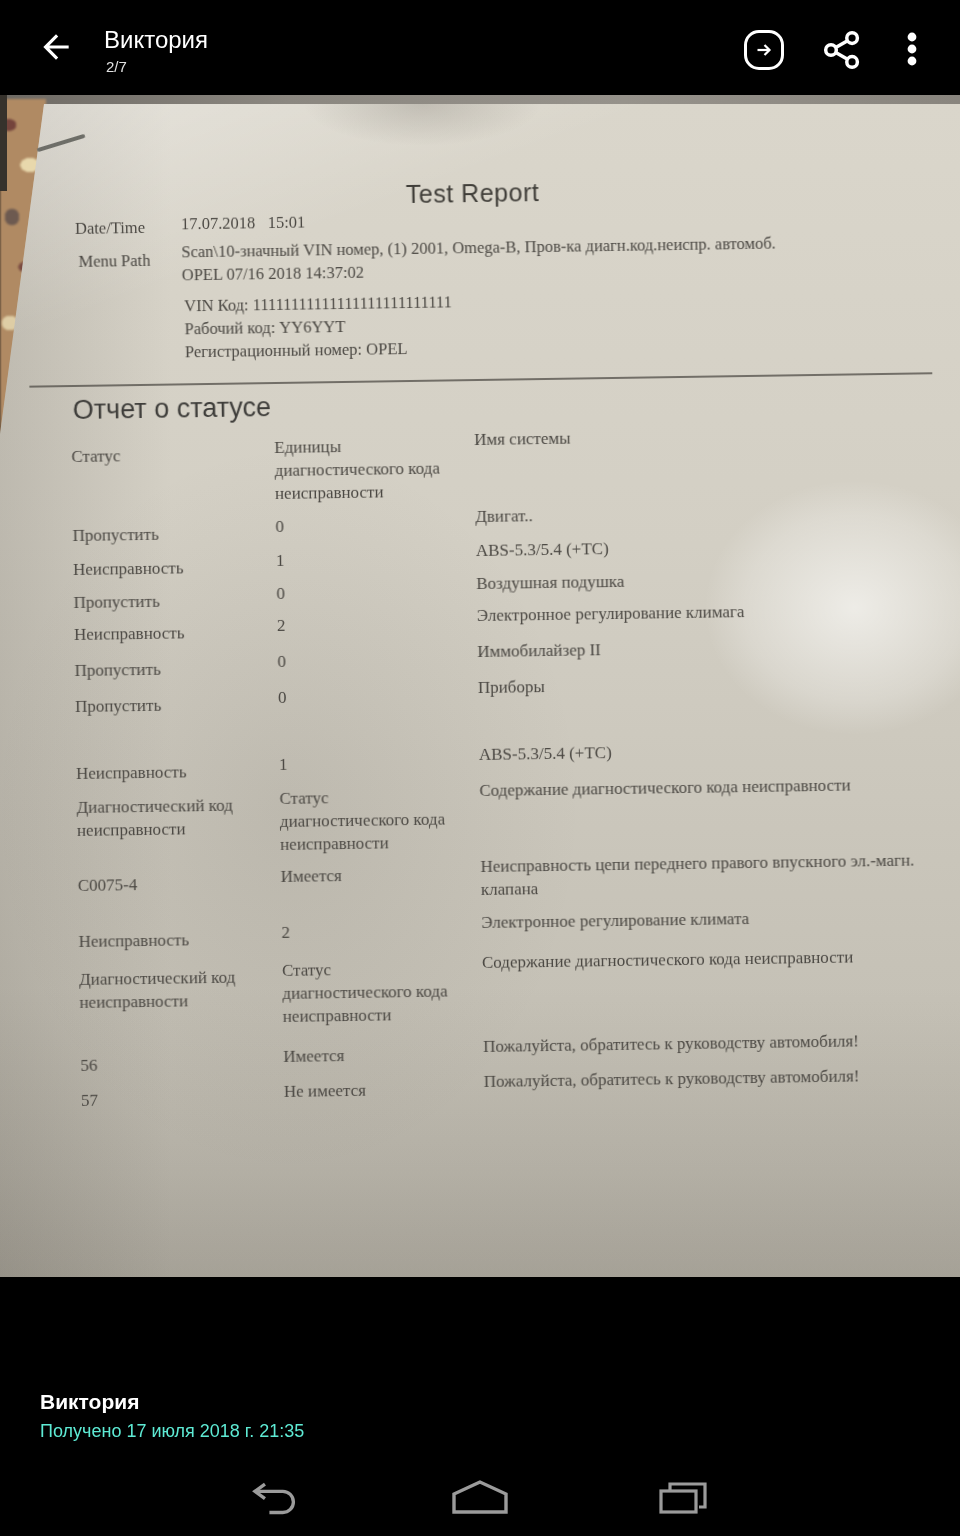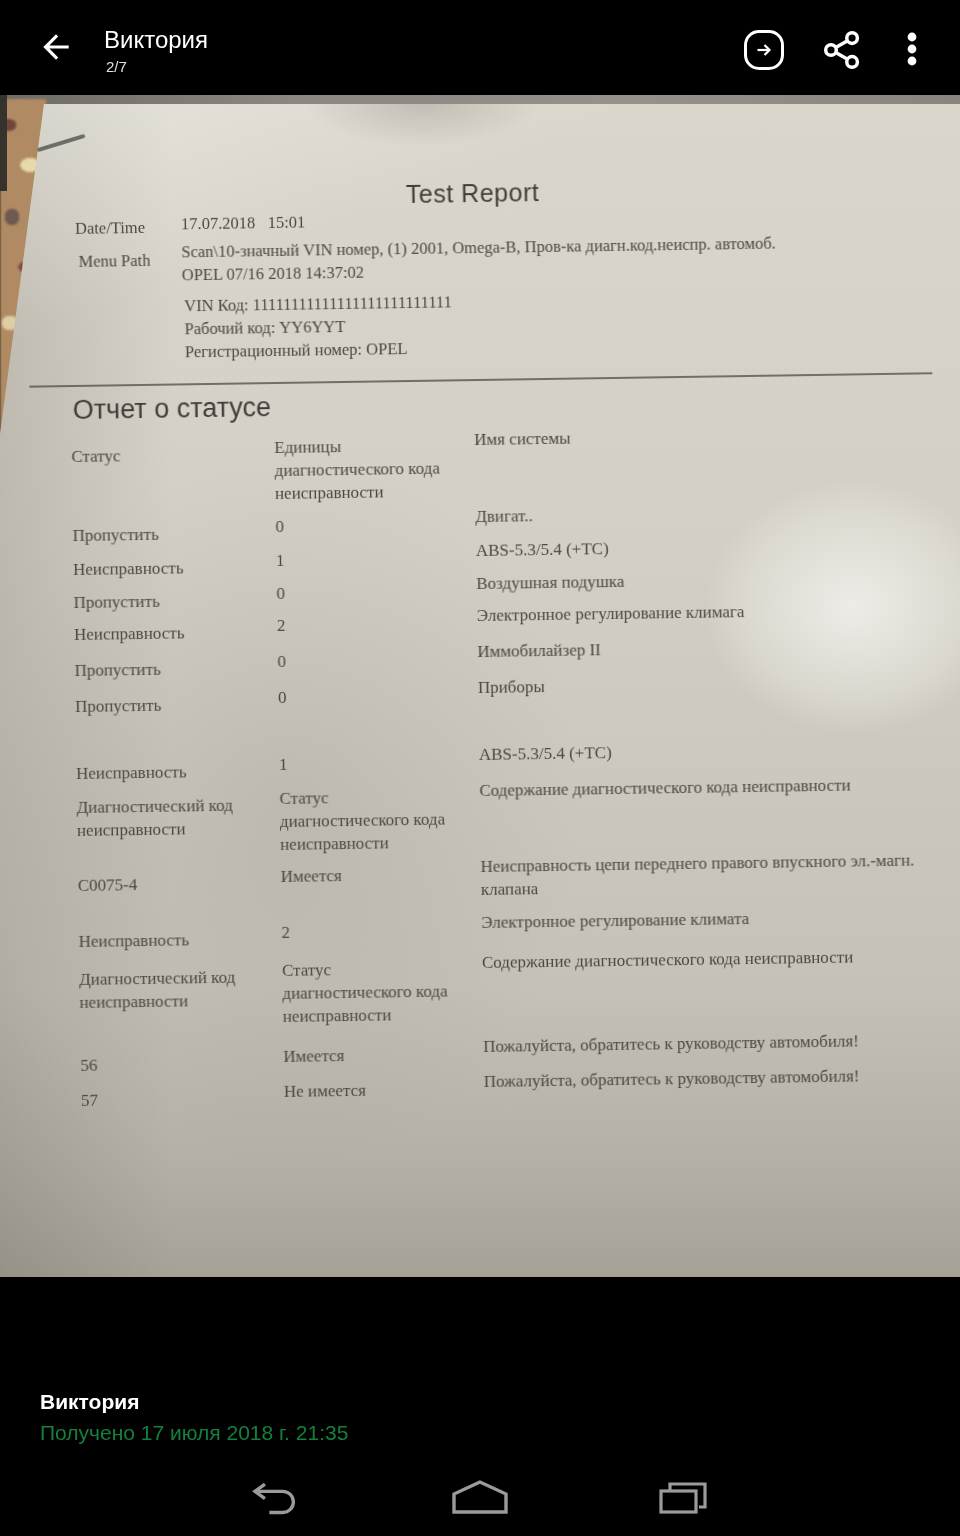--- a/index.html
+++ b/index.html
@@ -60,21 +60,21 @@
   .row .c1{margin-top:13px;}
   .row .c2{margin-top:7px;padding-right:25px;}
   .row.hdr .c1{margin-top:11px;}
   .row.hdr .c2{margin-top:5px;}
   .rh{top:333px;}
   .r0{top:410px;} .r1{top:444px;} .r2{top:477px;} .r3{top:509px;} .r4{top:545px;} .r5{top:581px;}
   .r6{top:648px;} .r7{top:684px;} .r8{top:760px;}
   .r9{top:816px;} .r10{top:856px;} .r11{top:940px;} .r12{top:975px;}
   
   .cap-title{position:absolute;left:40px;top:1390px;font-size:21px;font-weight:bold;color:#fff;z-index:30;}
-  .cap-sub{position:absolute;left:40px;top:1421px;font-size:21px;color:#15803d;z-index:30;}
+  .cap-sub{position:absolute;left:40px;top:1421px;font-size:18px;color:#5eead4;z-index:30;}
   .nav-btn{z-index:30;}
   .nav-back{left:246px;top:1480px;width:58px;height:36px;}
   .nav-home{left:450px;top:1479px;width:60px;height:36px;}
   .nav-recents{left:658px;top:1481px;width:50px;height:34px;}
 </style>
 </head>
 <body>
 
 <header class="topbar">
   <button class="icon-btn back-btn">

